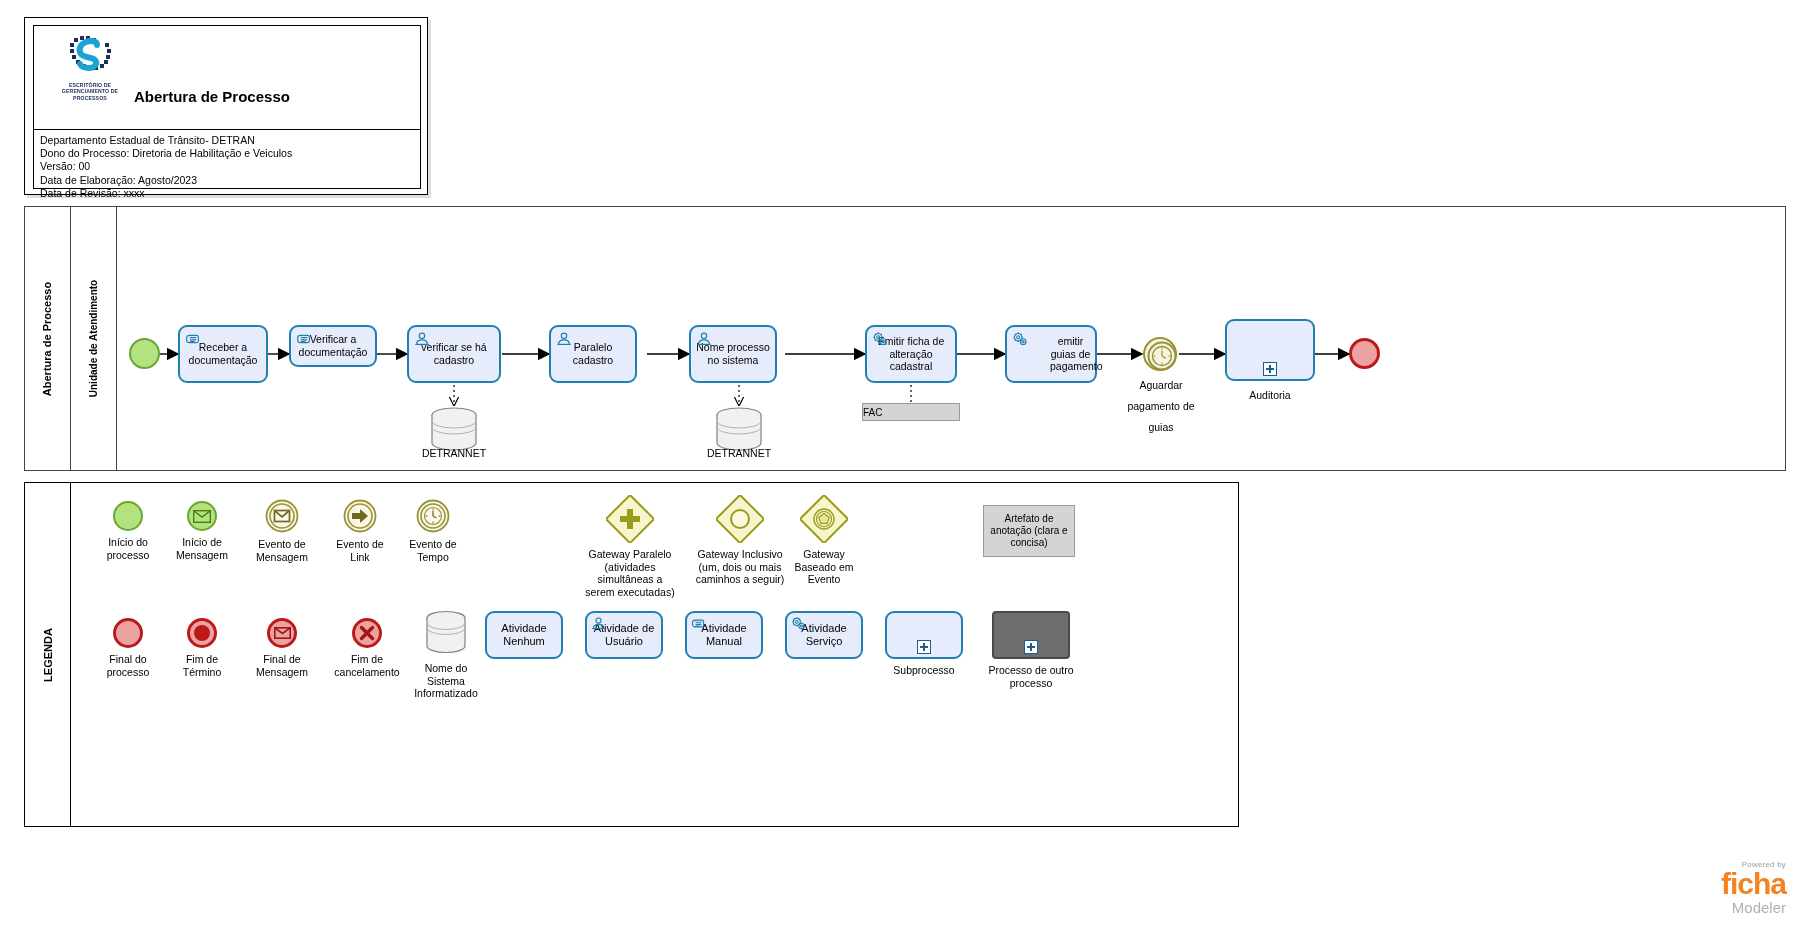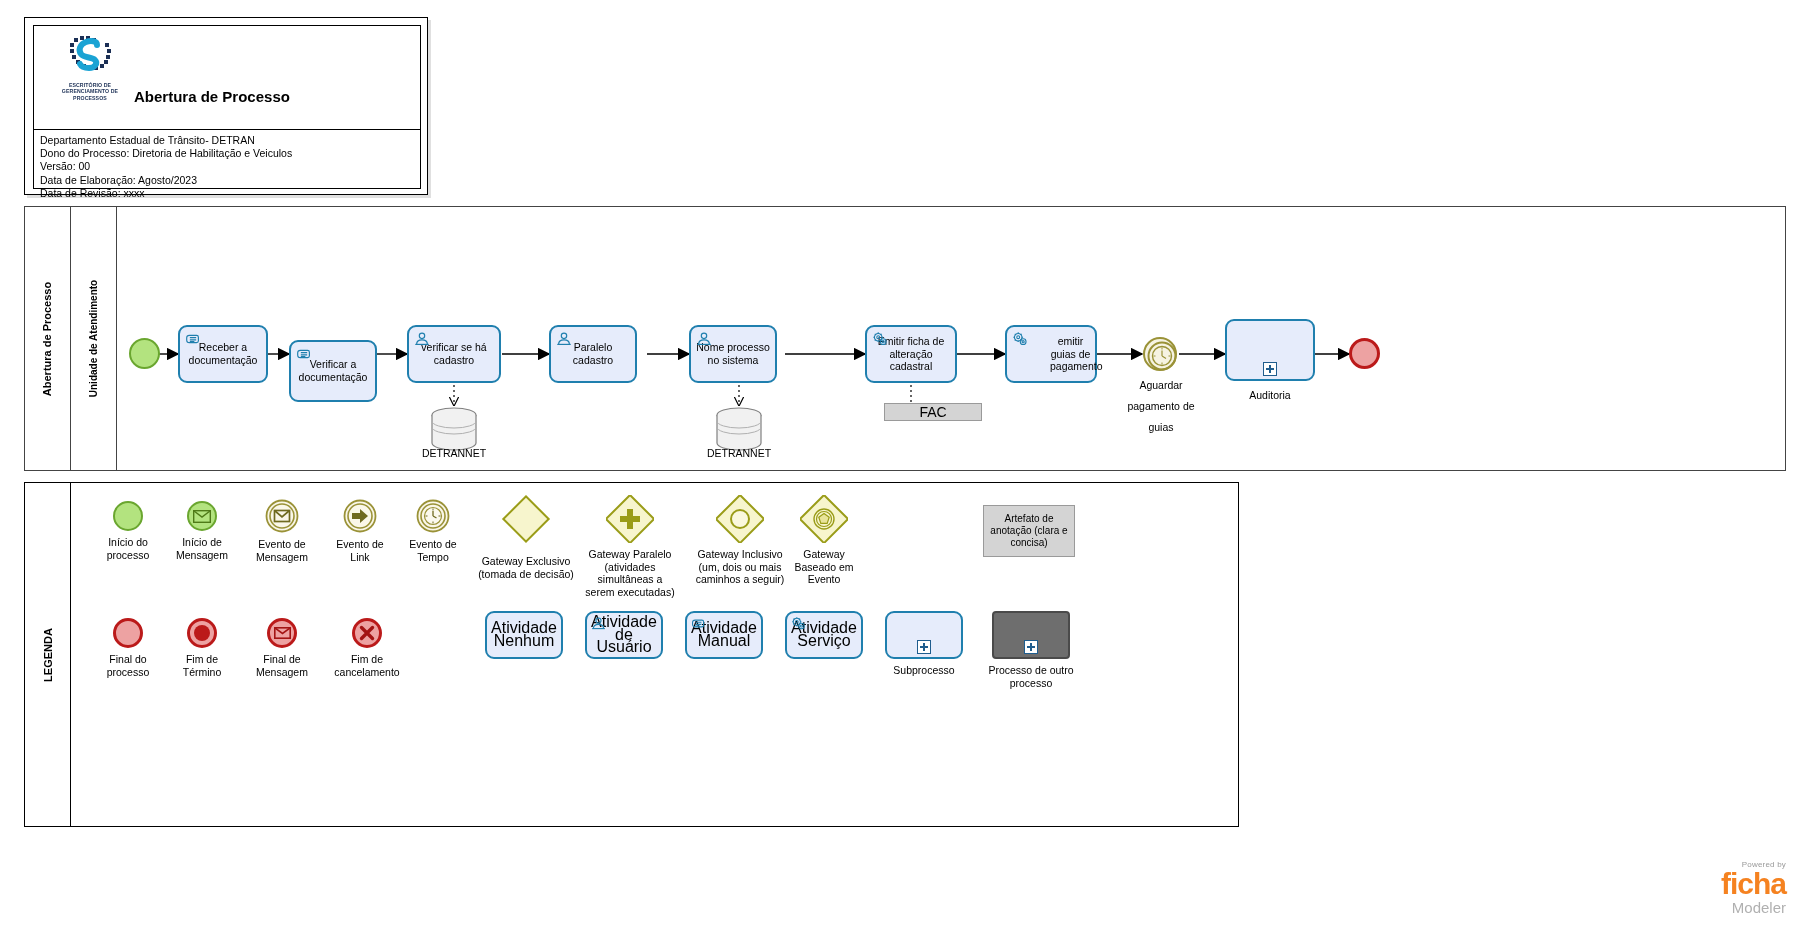--- a/index.html
+++ b/index.html
@@ -161,22 +161,22 @@
     position: absolute;
     text-align: center;
     font-size: 10.5px;
     color: #000;
   }
   .annot-box {
     position: absolute;
     background: #d4d4d4;
     border: 1px solid #9a9a9a;
     box-sizing: border-box;
-    display: flex; align-items: center; justify-content: center;
-    font-size: 14px; color: #000; margin-left: 22px;
+    display: flex; align-items: center; justify-content: flex-start;
+    font-size: 10px; color: #000;
   }
   .flow { position: absolute; }
 
   
   .legend {
     position: absolute;
     left: 24px; top: 482px;
     width: 1215px; height: 345px;
     border: 1px solid #000;
     box-sizing: border-box;
@@ -219,21 +219,21 @@
     width: 34px; height: 34px; transform: rotate(45deg);
     background: #f7f5cd; border: 2px solid #9a9c18; box-sizing: border-box;
     margin: 6px auto;
   }
   .diamond-wrap { position: relative; width: 48px; height: 48px; margin: 0 auto; }
   .task-legend {
     width: 78px; height: 48px;
     background: #e6ecfb; border: 2px solid #1f7fae; border-radius: 9px;
     box-sizing: border-box; margin: 0 auto;
     display:flex;align-items:center;justify-content:center;
-    font-size:16px;line-height:12.6px;color:#000;position:relative;
+    font-size:11px;line-height:12.6px;color:#000;position:relative;
     text-align:center;
   }
   .task-legend .ti { position:absolute; left:3px; top:2px; width:17px;height:17px; }
   .subproc-legend {
     width: 78px; height: 48px;
     background: #e6ecfb; border: 2px solid #1f7fae; border-radius: 9px;
     box-sizing: border-box; margin: 0 auto; position: relative;
   }
   .otherproc-legend {
     width: 78px; height: 48px;
@@ -374,21 +374,21 @@
       <div class="task" style="left:61px; top:118px; width:90px; height:58px;">
         <svg class="task-icon" viewBox="0 0 20 20">
           <g fill="none" stroke="#1f7fae" stroke-width="1.3">
             <path d="M3 9 q0 -3 3 -3 h8 q2 0 2 2 v4 q0 2 -2 2 h-8 q-3 0 -3 -3 z"></path>
             <path d="M6.5 8.5 h7 M6.5 11 h7 M6.5 13 h5"></path>
           </g>
         </svg>
         <span class="tlabel">Receber a documentação</span>
       </div>
 
-      <div class="task" style="left:172px; top:118px; width:88px; height:62px;margin-top:15px;">
+      <div class="task" style="left:172px; top:118px; width:88px; height:42px;">
         <svg class="task-icon" viewBox="0 0 20 20">
           <g fill="none" stroke="#1f7fae" stroke-width="1.3">
             <path d="M3 9 q0 -3 3 -3 h8 q2 0 2 2 v4 q0 2 -2 2 h-8 q-3 0 -3 -3 z"></path>
             <path d="M6.5 8.5 h7 M6.5 11 h7 M6.5 13 h5"></path>
           </g>
         </svg>
         <span class="tlabel">Verificar a documentação</span>
       </div>
 
       <div class="task" style="left:290px; top:118px; width:94px; height:58px;">
@@ -551,27 +551,20 @@
             <g stroke="#6f6a1f" stroke-width="1">
               <path d="M17 9.5 v2 M17 22.5 v2 M9.5 17 h2 M22.5 17 h2"></path>
               <path d="M17 17 v-5 M17 17 l3.5 2" stroke-width="1.3"></path>
             </g>
           </svg>
         </div>
         <div class="lg-txt">Evento de
 Tempo</div>
       </div>
 
-      <div class="lg-item" style="left:390px; top:12px; width:130px;">
-        <div class="diamond-wrap">
-          <div class="diamond" style="margin:7px auto;"></div>
-        </div>
-        <div class="lg-txt">Gateway  Exclusivo
-(tomada de decisão)</div>
-      </div>
 
       <div class="lg-item" style="left:495px; top:12px; width:128px;">
         <div class="diamond-wrap">
           <svg width="48" height="48" viewBox="0 0 48 48">
             <rect x="24" y="0" width="34" height="34" transform="rotate(45 24 0)" fill="#f7f5cd" stroke="#9a9c18" stroke-width="2"></rect>
             <path d="M21 14 h6 v7 h7 v6 h-7 v7 h-6 v-7 h-7 v-6 h7 z" fill="#9a9c18"></path>
           </svg>
         </div>
         <div class="lg-txt">Gateway Paralelo
 (atividades
@@ -641,20 +634,32 @@
       <div class="lg-item" style="left:248px; top:135px; width:96px;">
         <div class="lg-ico circle-red-ico">
           <svg width="18" height="18" viewBox="0 0 18 18">
             <path d="M3.5 3.5 L14.5 14.5 M14.5 3.5 L3.5 14.5" stroke="#a31414" stroke-width="3.4" stroke-linecap="round"></path>
           </svg>
         </div>
         <div class="lg-txt">Fim de
 cancelamento</div>
       </div>
 
+      <div class="lg-item" style="left:330px; top:126px; width:90px;">
+        <div class="ds-legend">
+          <svg width="46" height="50" viewBox="0 0 46 50">
+            <ellipse cx="23" cy="9" rx="19" ry="6.5" fill="#f1f1f1" stroke="#808080" stroke-width="1.2"></ellipse>
+            <path d="M4 9 v28 a19 6.5 0 0 0 38 0 v-28" fill="#f1f1f1" stroke="#808080" stroke-width="1.2"></path>
+            <path d="M4 14 a19 6.5 0 0 0 38 0 M4 19 a19 6.5 0 0 0 38 0" fill="none" stroke="#b0b0b0" stroke-width="1"></path>
+          </svg>
+        </div>
+        <div class="lg-txt">Nome do
+Sistema
+Informatizado</div>
+      </div>
 
       <div class="lg-item" style="left:410px; top:128px; width:86px;">
         <div class="task-legend">
           <span>Atividade
 Nenhum</span>
         </div>
       </div>
 
       <div class="lg-item" style="left:510px; top:128px; width:86px;">
         <div class="task-legend">

